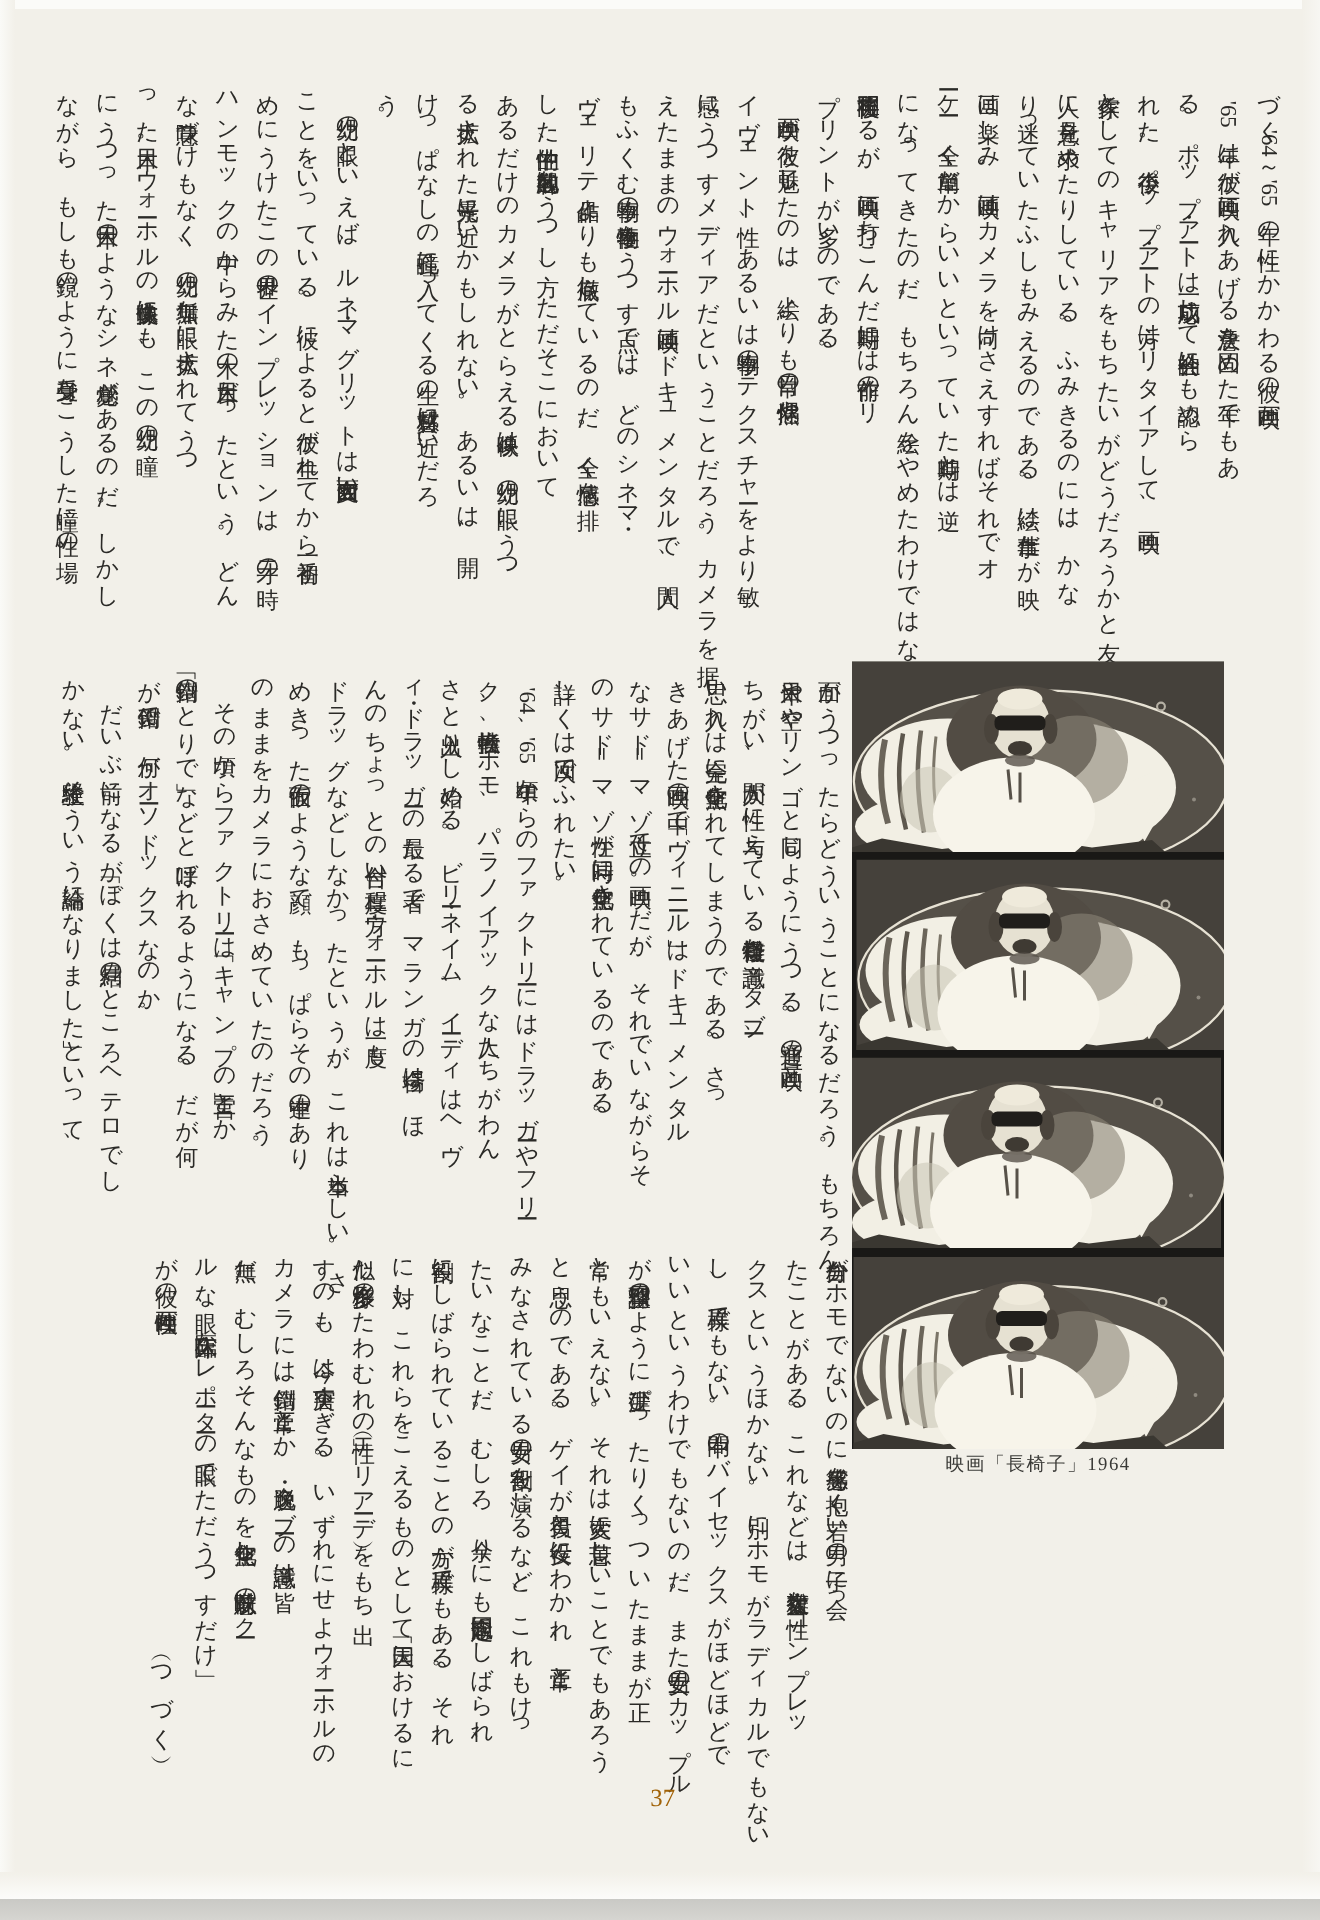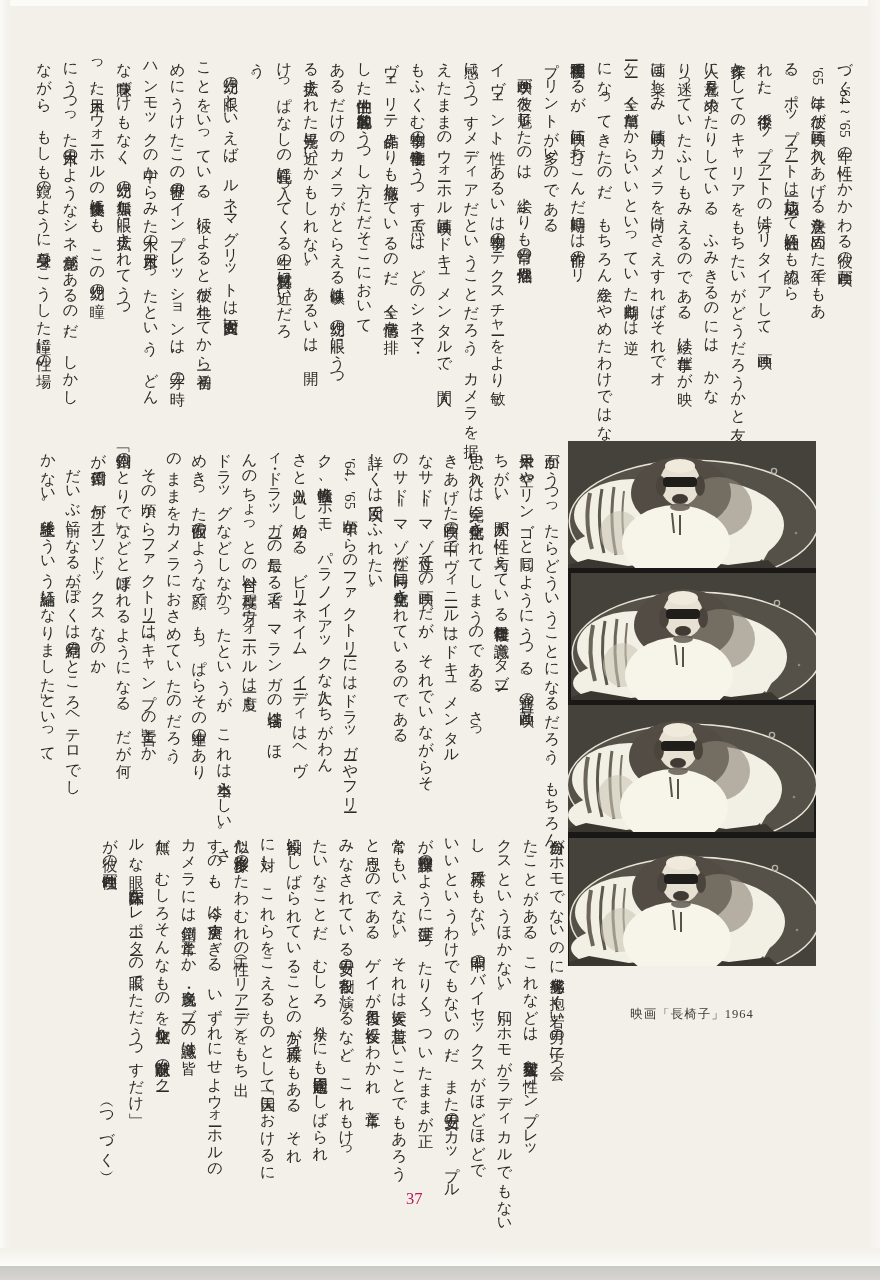--- a/index.html
+++ b/index.html
@@ -45,26 +45,26 @@
     font-size:15.2px;letter-spacing:3px;color:#2b2a27;
   }
 
   
   #photo{
     position:absolute;left:568px;top:441px;width:248px;height:525px;
     overflow:hidden;background:#45413b;
   }
   #photo svg{display:block;}
   #photo-caption{
-    position:absolute;left:568px;top:1006px;width:248px;
+    position:absolute;left:568px;top:968px;width:248px;
     text-align:center;font-size:12.5px;letter-spacing:1px;color:#3a3a37;
   }
   #page-number{
     position:absolute;left:406px;top:1189px;width:44px;
-    text-align:left;font-size:16.5px;color:#be185d;
+    text-align:right;font-size:16.5px;color:#a16207;
   }
 </style>
 </head>
 <body>
 
 <div class="page">
   <div class="edge-top"></div>
   <div class="edge-left"></div>
   <div class="edge-right"></div>
   <div class="edge-bottom"></div>

